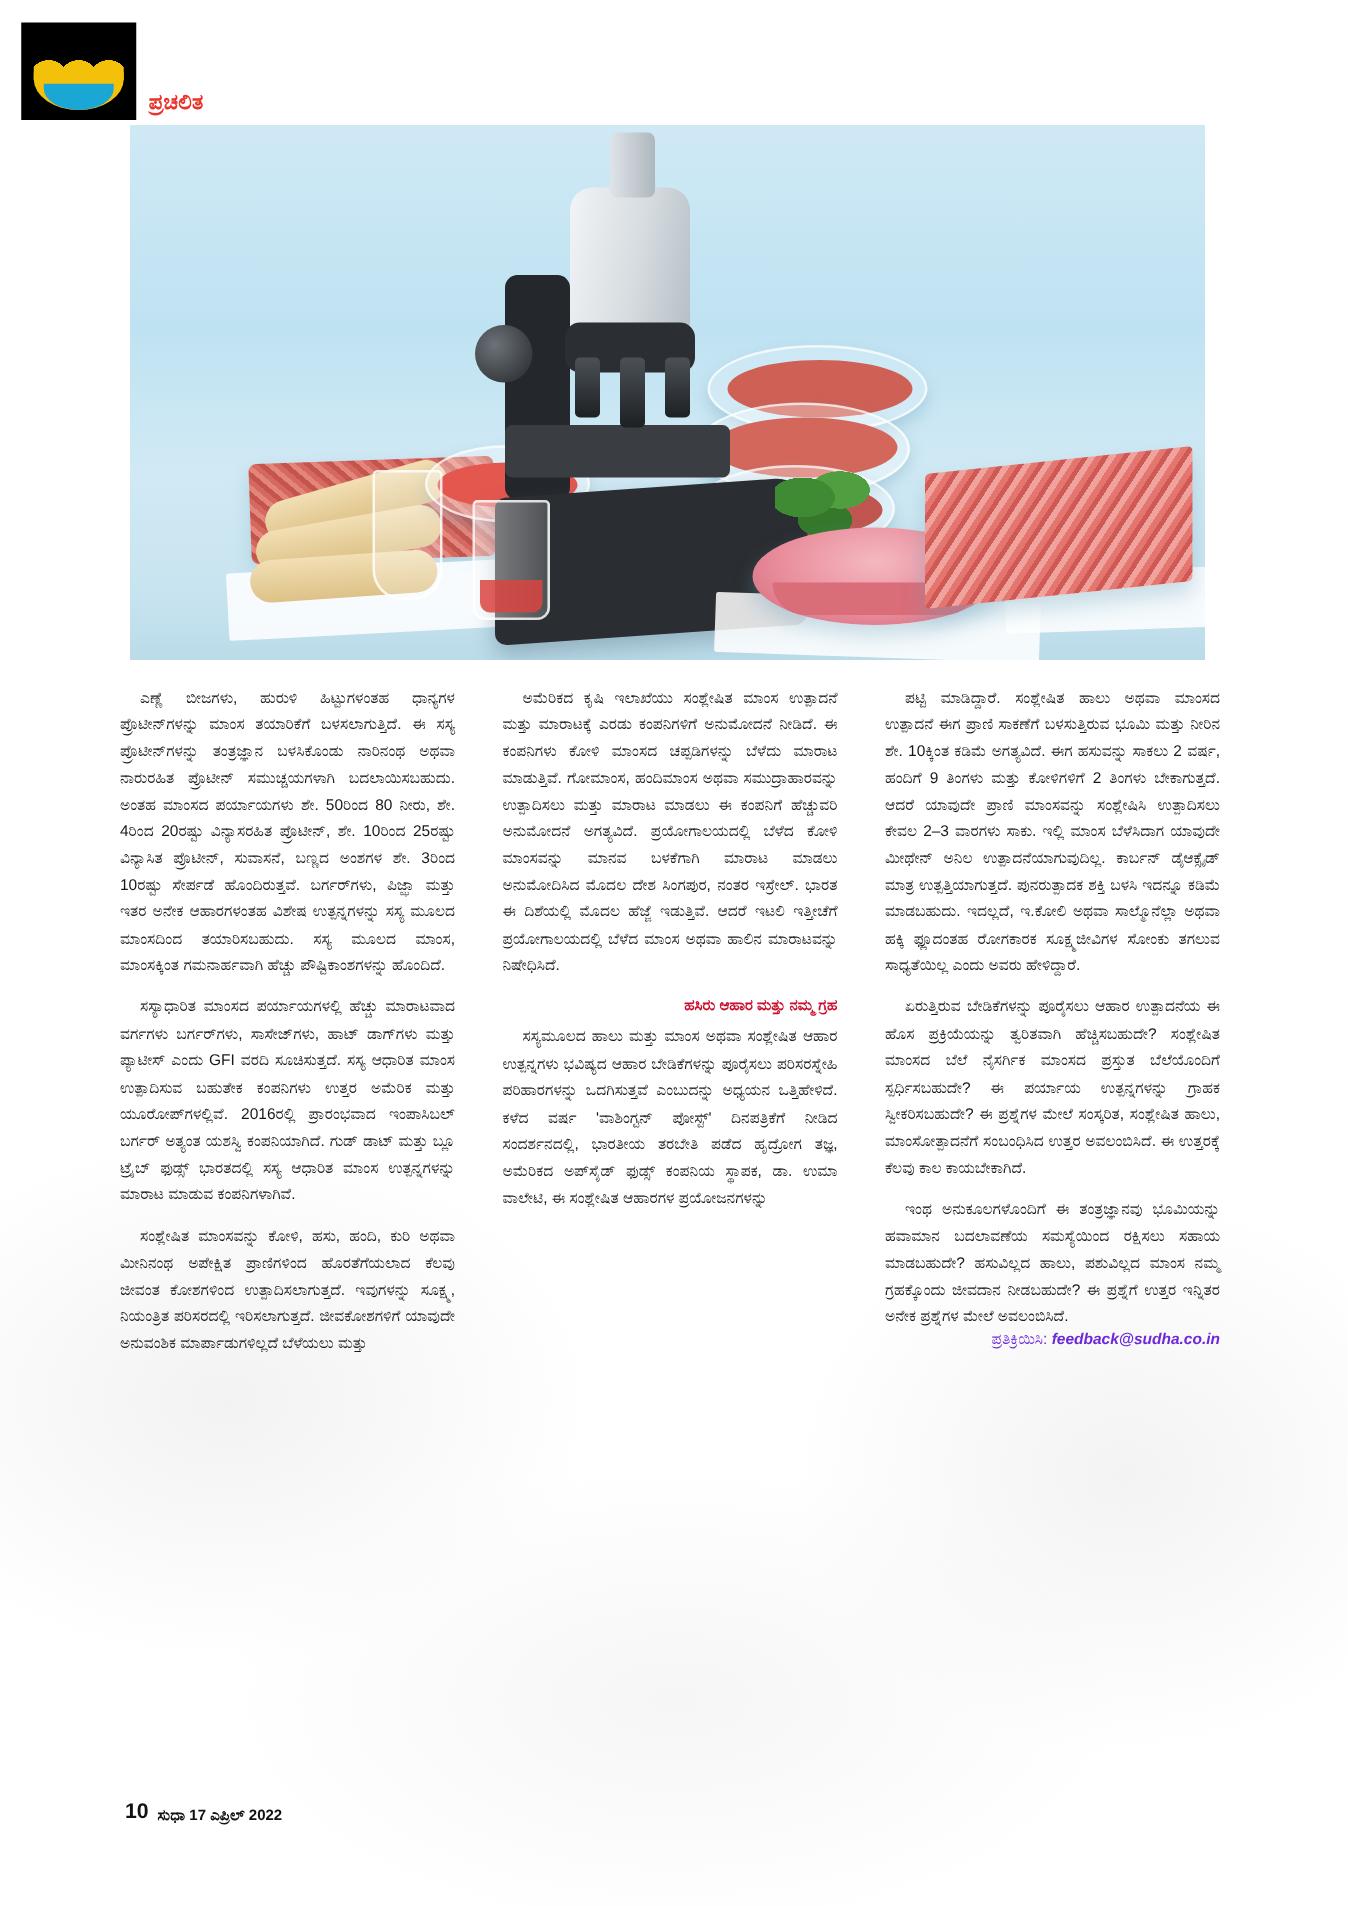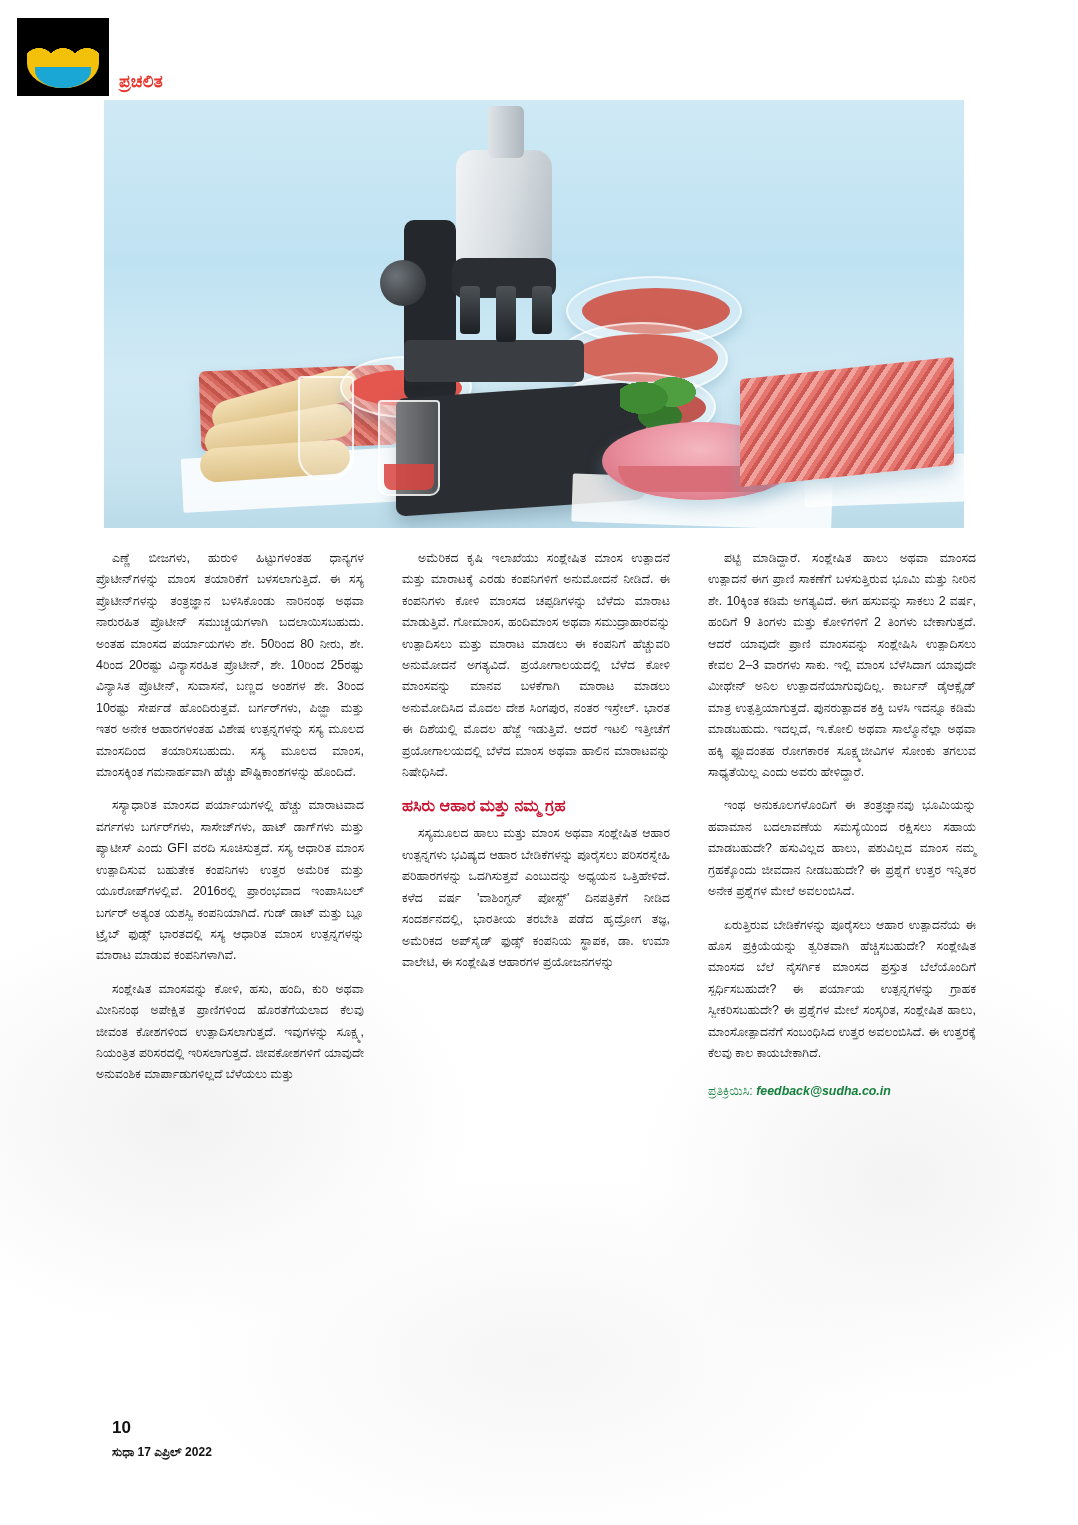--- a/index.html
+++ b/index.html
@@ -243,46 +243,45 @@
     font-size: 12.4px;
     line-height: 21.4px;
     color: #17181a;
     text-align: justify;
     text-indent: 16px;
     hyphens: none;
   }
   p.body + p.body { margin-top: 12px; }
   h2.subhead {
     font-family: "Liberation Sans", sans-serif;
-    font-size: 16px;
+    font-size: 12px;
     font-weight: bold;
     color: #c8102e;
     margin: 14px 0 8px 0;
-    text-align: left;
+    text-align: right;
   }
   .credit {
-    margin-top: 20px;
-    text-align: left;
+    margin-top: 0;
+    text-align: right;
     font-size: 12.4px;
-    color: #15803d;
+    color: #6d28d9;
   }
   .credit .email {
     font-style: italic;
     font-weight: bold;
   }
 
   
   .footer {
     position: absolute;
-    left: 112px;
+    left: 100px;
     bottom: 66px;
     display: flex;
-    align-items: flex-start;
+    align-items: flex-end;
     gap: 7px;
-    flex-direction: column;
   }
   .folio {
     font-size: 17px;
     font-weight: bold;
     color: #111;
   }
   .footer-text {
     font-size: 12px;
     font-weight: bold;
     color: #111;
@@ -349,22 +348,22 @@
     </div>
 
     <div class="col">
       <p class="body">ಅಮೆರಿಕದ ಕೃಷಿ ಇಲಾಖೆಯು ಸಂಶ್ಲೇಷಿತ ಮಾಂಸ ಉತ್ಪಾದನೆ ಮತ್ತು ಮಾರಾಟಕ್ಕೆ ಎರಡು ಕಂಪನಿಗಳಿಗೆ ಅನುಮೋದನೆ ನೀಡಿದೆ. ಈ ಕಂಪನಿಗಳು ಕೋಳಿ ಮಾಂಸದ ಚಪ್ಪಡಿಗಳನ್ನು ಬೆಳೆದು ಮಾರಾಟ ಮಾಡುತ್ತಿವೆ. ಗೋಮಾಂಸ, ಹಂದಿಮಾಂಸ ಅಥವಾ ಸಮುದ್ರಾಹಾರವನ್ನು ಉತ್ಪಾದಿಸಲು ಮತ್ತು ಮಾರಾಟ ಮಾಡಲು ಈ ಕಂಪನಿಗೆ ಹೆಚ್ಚುವರಿ ಅನುಮೋದನೆ ಅಗತ್ಯವಿದೆ. ಪ್ರಯೋಗಾಲಯದಲ್ಲಿ ಬೆಳೆದ ಕೋಳಿ ಮಾಂಸವನ್ನು ಮಾನವ ಬಳಕೆಗಾಗಿ ಮಾರಾಟ ಮಾಡಲು ಅನುಮೋದಿಸಿದ ಮೊದಲ ದೇಶ ಸಿಂಗಪುರ, ನಂತರ ಇಸ್ರೇಲ್. ಭಾರತ ಈ ದಿಶೆಯಲ್ಲಿ ಮೊದಲ ಹೆಜ್ಜೆ ಇಡುತ್ತಿವೆ. ಆದರೆ ಇಟಲಿ ಇತ್ತೀಚೆಗೆ ಪ್ರಯೋಗಾಲಯದಲ್ಲಿ ಬೆಳೆದ ಮಾಂಸ ಅಥವಾ ಹಾಲಿನ ಮಾರಾಟವನ್ನು ನಿಷೇಧಿಸಿದೆ.</p>
       <h2 class="subhead">ಹಸಿರು ಆಹಾರ ಮತ್ತು ನಮ್ಮ ಗ್ರಹ</h2>
       <p class="body">ಸಸ್ಯಮೂಲದ ಹಾಲು ಮತ್ತು ಮಾಂಸ ಅಥವಾ ಸಂಶ್ಲೇಷಿತ ಆಹಾರ ಉತ್ಪನ್ನಗಳು ಭವಿಷ್ಯದ ಆಹಾರ ಬೇಡಿಕೆಗಳನ್ನು ಪೂರೈಸಲು ಪರಿಸರಸ್ನೇಹಿ ಪರಿಹಾರಗಳನ್ನು ಒದಗಿಸುತ್ತವೆ ಎಂಬುದನ್ನು ಅಧ್ಯಯನ ಒತ್ತಿಹೇಳಿದೆ. ಕಳೆದ ವರ್ಷ 'ವಾಶಿಂಗ್ಟನ್ ಪೋಸ್ಟ್' ದಿನಪತ್ರಿಕೆಗೆ ನೀಡಿದ ಸಂದರ್ಶನದಲ್ಲಿ, ಭಾರತೀಯ ತರಬೇತಿ ಪಡೆದ ಹೃದ್ರೋಗ ತಜ್ಞ, ಅಮೆರಿಕದ ಅಪ್‌ಸೈಡ್ ಫುಡ್ಸ್ ಕಂಪನಿಯ ಸ್ಥಾಪಕ, ಡಾ. ಉಮಾ ವಾಲೇಟಿ, ಈ ಸಂಶ್ಲೇಷಿತ ಆಹಾರಗಳ ಪ್ರಯೋಜನಗಳನ್ನು</p>
     </div>
 
     <div class="col">
       <p class="body">ಪಟ್ಟಿ ಮಾಡಿದ್ದಾರೆ. ಸಂಶ್ಲೇಷಿತ ಹಾಲು ಅಥವಾ ಮಾಂಸದ ಉತ್ಪಾದನೆ ಈಗ ಪ್ರಾಣಿ ಸಾಕಣೆಗೆ ಬಳಸುತ್ತಿರುವ ಭೂಮಿ ಮತ್ತು ನೀರಿನ ಶೇ. 10ಕ್ಕಿಂತ ಕಡಿಮೆ ಅಗತ್ಯವಿದೆ. ಈಗ ಹಸುವನ್ನು ಸಾಕಲು 2 ವರ್ಷ, ಹಂದಿಗೆ 9 ತಿಂಗಳು ಮತ್ತು ಕೋಳಿಗಳಿಗೆ 2 ತಿಂಗಳು ಬೇಕಾಗುತ್ತದೆ. ಆದರೆ ಯಾವುದೇ ಪ್ರಾಣಿ ಮಾಂಸವನ್ನು ಸಂಶ್ಲೇಷಿಸಿ ಉತ್ಪಾದಿಸಲು ಕೇವಲ 2–3 ವಾರಗಳು ಸಾಕು. ಇಲ್ಲಿ ಮಾಂಸ ಬೆಳೆಸಿದಾಗ ಯಾವುದೇ ಮೀಥೇನ್ ಅನಿಲ ಉತ್ಪಾದನೆಯಾಗುವುದಿಲ್ಲ. ಕಾರ್ಬನ್ ಡೈಆಕ್ಸೈಡ್ ಮಾತ್ರ ಉತ್ಪತ್ತಿಯಾಗುತ್ತದೆ. ಪುನರುತ್ಪಾದಕ ಶಕ್ತಿ ಬಳಸಿ ಇದನ್ನೂ ಕಡಿಮೆ ಮಾಡಬಹುದು. ಇದಲ್ಲದೆ, ಇ.ಕೋಲಿ ಅಥವಾ ಸಾಲ್ಮೊನೆಲ್ಲಾ ಅಥವಾ ಹಕ್ಕಿ ಫ್ಲೂದಂತಹ ರೋಗಕಾರಕ ಸೂಕ್ಷ್ಮಜೀವಿಗಳ ಸೋಂಕು ತಗಲುವ ಸಾಧ್ಯತೆಯಿಲ್ಲ ಎಂದು ಅವರು ಹೇಳಿದ್ದಾರೆ.</p>
+      <p class="body">ಏರುತ್ತಿರುವ ಬೇಡಿಕೆಗಳನ್ನು ಪೂರೈಸಲು ಆಹಾರ ಉತ್ಪಾದನೆಯ ಈ ಹೊಸ ಪ್ರಕ್ರಿಯೆಯನ್ನು ತ್ವರಿತವಾಗಿ ಹೆಚ್ಚಿಸಬಹುದೇ? ಸಂಶ್ಲೇಷಿತ ಮಾಂಸದ ಬೆಲೆ ನೈಸರ್ಗಿಕ ಮಾಂಸದ ಪ್ರಸ್ತುತ ಬೆಲೆಯೊಂದಿಗೆ ಸ್ಪರ್ಧಿಸಬಹುದೇ? ಈ ಪರ್ಯಾಯ ಉತ್ಪನ್ನಗಳನ್ನು ಗ್ರಾಹಕ ಸ್ವೀಕರಿಸಬಹುದೇ? ಈ ಪ್ರಶ್ನೆಗಳ ಮೇಲೆ ಸಂಸ್ಕರಿತ, ಸಂಶ್ಲೇಷಿತ ಹಾಲು, ಮಾಂಸೋತ್ಪಾದನೆಗೆ ಸಂಬಂಧಿಸಿದ ಉತ್ತರ ಅವಲಂಬಿಸಿದೆ. ಈ ಉತ್ತರಕ್ಕೆ ಕೆಲವು ಕಾಲ ಕಾಯಬೇಕಾಗಿದೆ.</p>
       <p class="body">ಇಂಥ ಅನುಕೂಲಗಳೊಂದಿಗೆ ಈ ತಂತ್ರಜ್ಞಾನವು ಭೂಮಿಯನ್ನು ಹವಾಮಾನ ಬದಲಾವಣೆಯ ಸಮಸ್ಯೆಯಿಂದ ರಕ್ಷಿಸಲು ಸಹಾಯ ಮಾಡಬಹುದೇ? ಹಸುವಿಲ್ಲದ ಹಾಲು, ಪಶುವಿಲ್ಲದ ಮಾಂಸ ನಮ್ಮ ಗ್ರಹಕ್ಕೊಂದು ಜೀವದಾನ ನೀಡಬಹುದೇ? ಈ ಪ್ರಶ್ನೆಗೆ ಉತ್ತರ ಇನ್ನಿತರ ಅನೇಕ ಪ್ರಶ್ನೆಗಳ ಮೇಲೆ ಅವಲಂಬಿಸಿದೆ.</p>
-      <p class="body">ಏರುತ್ತಿರುವ ಬೇಡಿಕೆಗಳನ್ನು ಪೂರೈಸಲು ಆಹಾರ ಉತ್ಪಾದನೆಯ ಈ ಹೊಸ ಪ್ರಕ್ರಿಯೆಯನ್ನು ತ್ವರಿತವಾಗಿ ಹೆಚ್ಚಿಸಬಹುದೇ? ಸಂಶ್ಲೇಷಿತ ಮಾಂಸದ ಬೆಲೆ ನೈಸರ್ಗಿಕ ಮಾಂಸದ ಪ್ರಸ್ತುತ ಬೆಲೆಯೊಂದಿಗೆ ಸ್ಪರ್ಧಿಸಬಹುದೇ? ಈ ಪರ್ಯಾಯ ಉತ್ಪನ್ನಗಳನ್ನು ಗ್ರಾಹಕ ಸ್ವೀಕರಿಸಬಹುದೇ? ಈ ಪ್ರಶ್ನೆಗಳ ಮೇಲೆ ಸಂಸ್ಕರಿತ, ಸಂಶ್ಲೇಷಿತ ಹಾಲು, ಮಾಂಸೋತ್ಪಾದನೆಗೆ ಸಂಬಂಧಿಸಿದ ಉತ್ತರ ಅವಲಂಬಿಸಿದೆ. ಈ ಉತ್ತರಕ್ಕೆ ಕೆಲವು ಕಾಲ ಕಾಯಬೇಕಾಗಿದೆ.</p>
       <div class="credit">
         <span>ಪ್ರತಿಕ್ರಿಯಿಸಿ:</span>
         <span class="email">feedback@sudha.co.in</span>
       </div>
     </div>
 
   </div>
 
   <div class="footer">
     <span class="folio">10</span>

